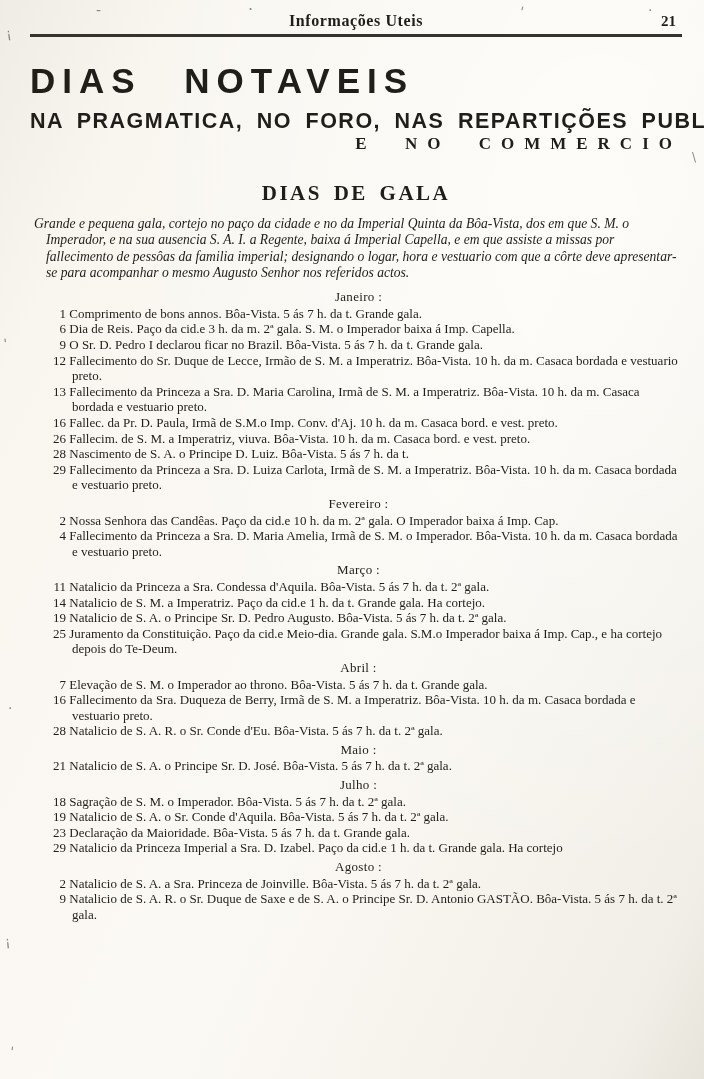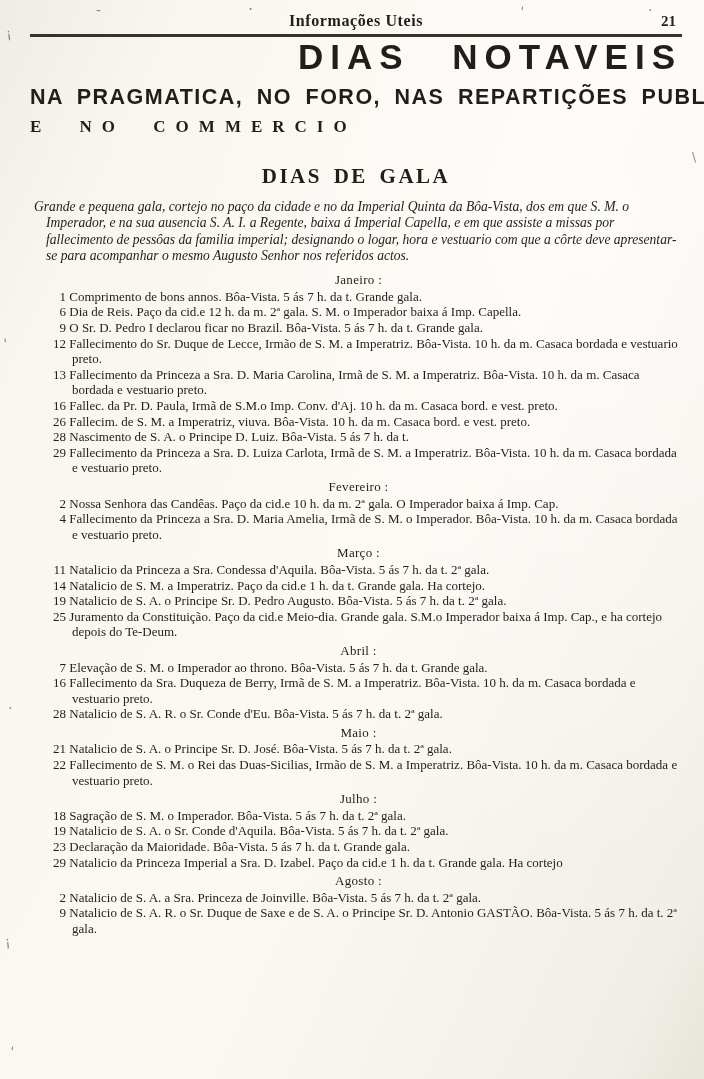--- a/index.html
+++ b/index.html
@@ -16,33 +16,33 @@
       linear-gradient(115deg,#eeece4 0%,#f8f6ef 15%,#fbf9f3 55%,#f0eee6 92%,#e7e4db 100%);
     padding:12px 22px 0 30px;
   }
   
   .hdr { position:relative; text-align:center; font-weight:bold; font-size:16px; letter-spacing:.6px; }
   .hdr .pageno { position:absolute; right:6px; top:1px; font-size:15px; letter-spacing:0; }
   .hdr-rule { border-top:3px solid #36332c; margin:4px 0 0; }
 
   
   .t-main {
-    text-align:right; 
+    text-align:left; margin-top:24px;
     font-family:"Liberation Sans","DejaVu Sans",sans-serif;
     font-weight:bold; font-size:35px; letter-spacing:7px; word-spacing:26px;
     white-space:nowrap;
   }
   .t-sub1 {
     text-align:center; margin-top:8px;
     font-family:"Liberation Sans","DejaVu Sans",sans-serif;
     font-weight:bold; font-size:21.5px; letter-spacing:1.5px; word-spacing:6px;
     white-space:nowrap;
   }
   .t-sub2 {
-    text-align:left; margin-top:7px;
+    text-align:right; 
     font-weight:bold; font-size:17px; letter-spacing:10px; word-spacing:14px;
   }
   .t-section {
     text-align:center; margin:27px 0 10px;
     font-weight:bold; font-size:21px; letter-spacing:2.5px; word-spacing:4px;
   }
 
   
   .intro {
     font-style:italic; font-size:13.6px; line-height:1.2;
@@ -77,21 +77,21 @@
   <div class="t-sub2">E NO COMMERCIO</div>
 
   <div class="t-section">DIAS DE GALA</div>
 
   <p class="intro">Grande e pequena gala, cortejo no paço da cidade e no da Imperial Quinta da Bôa-Vista, dos em que S. M. o Imperador, e na sua ausencia S. A. I. a Regente, baixa á Imperial Capella, e em que assiste a missas por fallecimento de pessôas da familia imperial; designando o logar, hora e vestuario com que a côrte deve apresentar-se para acompanhar o mesmo Augusto Senhor nos referidos actos.</p>
 
   <div class="months" id="months">
       <div class="month">
         <div class="month-label">Janeiro :</div>
         <div class="entry"><span class="day">1</span><span class="txt"> Comprimento de bons annos. Bôa-Vista. 5 ás 7 h. da t. Grande gala.</span></div>
-        <div class="entry"><span class="day">6</span><span class="txt"> Dia de Reis. Paço da cid.e 12 h. da m. 2ª gala. S. M. o Imperador baixa á Imp. Capella.</span></div>
+        <div class="entry"><span class="day">6</span><span class="txt"> Dia de Reis. Paço da cid.e 3 h. da m. 2ª gala. S. M. o Imperador baixa á Imp. Capella.</span></div>
         <div class="entry"><span class="day">9</span><span class="txt"> O Sr. D. Pedro I declarou ficar no Brazil. Bôa-Vista. 5 ás 7 h. da t. Grande gala.</span></div>
         <div class="entry"><span class="day">12</span><span class="txt"> Fallecimento do Sr. Duque de Lecce, Irmão de S. M. a Imperatriz. Bôa-Vista. 10 h. da m. Casaca bordada e vestuario preto.</span></div>
         <div class="entry"><span class="day">13</span><span class="txt"> Fallecimento da Princeza a Sra. D. Maria Carolina, Irmã de S. M. a Imperatriz. Bôa-Vista. 10 h. da m. Casaca bordada e vestuario preto.</span></div>
         <div class="entry"><span class="day">16</span><span class="txt"> Fallec. da Pr. D. Paula, Irmã de S.M.o Imp. Conv. d'Aj. 10 h. da m. Casaca bord. e vest. preto.</span></div>
         <div class="entry"><span class="day">26</span><span class="txt"> Fallecim. de S. M. a Imperatriz, viuva. Bôa-Vista. 10 h. da m. Casaca bord. e vest. preto.</span></div>
         <div class="entry"><span class="day">28</span><span class="txt"> Nascimento de S. A. o Principe D. Luiz. Bôa-Vista. 5 ás 7 h. da t.</span></div>
         <div class="entry"><span class="day">29</span><span class="txt"> Fallecimento da Princeza a Sra. D. Luiza Carlota, Irmã de S. M. a Imperatriz. Bôa-Vista. 10 h. da m. Casaca bordada e vestuario preto.</span></div>
       </div>
       <div class="month">
         <div class="month-label">Fevereiro :</div>
@@ -107,21 +107,20 @@
       </div>
       <div class="month">
         <div class="month-label">Abril :</div>
         <div class="entry"><span class="day">7</span><span class="txt"> Elevação de S. M. o Imperador ao throno. Bôa-Vista. 5 ás 7 h. da t. Grande gala.</span></div>
         <div class="entry"><span class="day">16</span><span class="txt"> Fallecimento da Sra. Duqueza de Berry, Irmã de S. M. a Imperatriz. Bôa-Vista. 10 h. da m. Casaca bordada e vestuario preto.</span></div>
         <div class="entry"><span class="day">28</span><span class="txt"> Natalicio de S. A. R. o Sr. Conde d'Eu. Bôa-Vista. 5 ás 7 h. da t. 2ª gala.</span></div>
       </div>
       <div class="month">
         <div class="month-label">Maio :</div>
         <div class="entry"><span class="day">21</span><span class="txt"> Natalicio de S. A. o Principe Sr. D. José. Bôa-Vista. 5 ás 7 h. da t. 2ª gala.</span></div>
-        <div class="entry"><span class="day">22</span><span class="txt"> Fallecimento de S. M. o Rei das Duas-Sicilias, Irmão de S. M. a Imperatriz. Bôa-Vista. 10 h. da m. Casaca bordada e vestuario preto.</span></div>
       </div>
       <div class="month">
         <div class="month-label">Julho :</div>
         <div class="entry"><span class="day">18</span><span class="txt"> Sagração de S. M. o Imperador. Bôa-Vista. 5 ás 7 h. da t. 2ª gala.</span></div>
         <div class="entry"><span class="day">19</span><span class="txt"> Natalicio de S. A. o Sr. Conde d'Aquila. Bôa-Vista. 5 ás 7 h. da t. 2ª gala.</span></div>
         <div class="entry"><span class="day">23</span><span class="txt"> Declaração da Maioridade. Bôa-Vista. 5 ás 7 h. da t. Grande gala.</span></div>
         <div class="entry"><span class="day">29</span><span class="txt"> Natalicio da Princeza Imperial a Sra. D. Izabel. Paço da cid.e 1 h. da t. Grande gala. Ha cortejo</span></div>
       </div>
       <div class="month">
         <div class="month-label">Agosto :</div>

